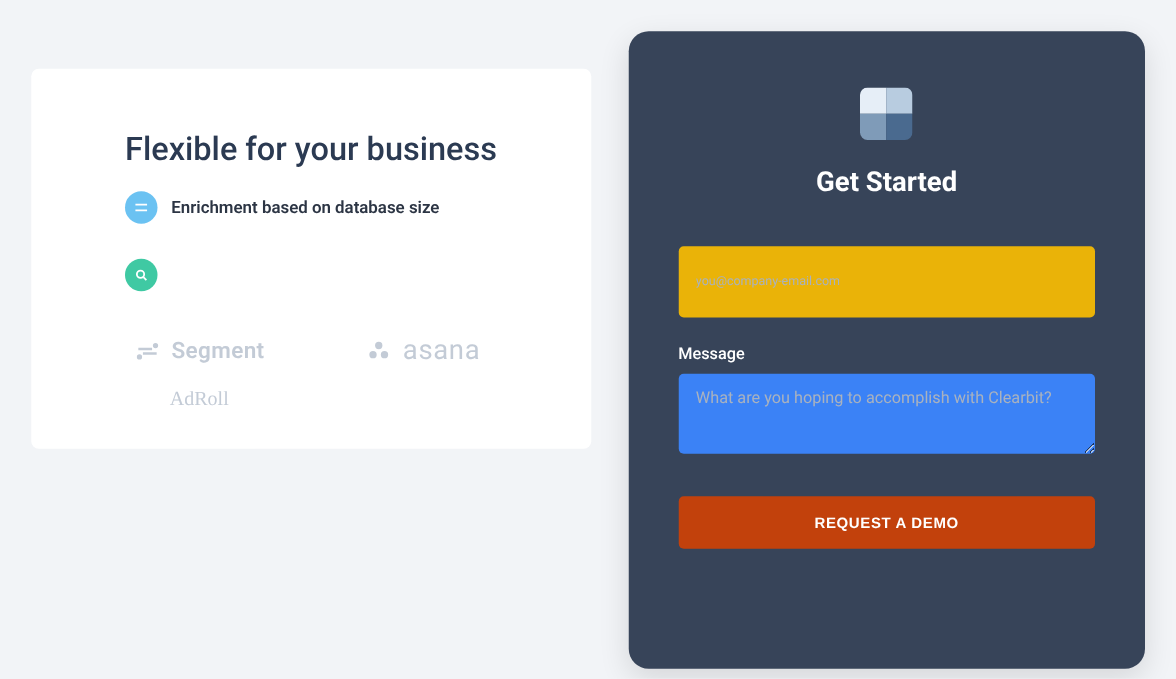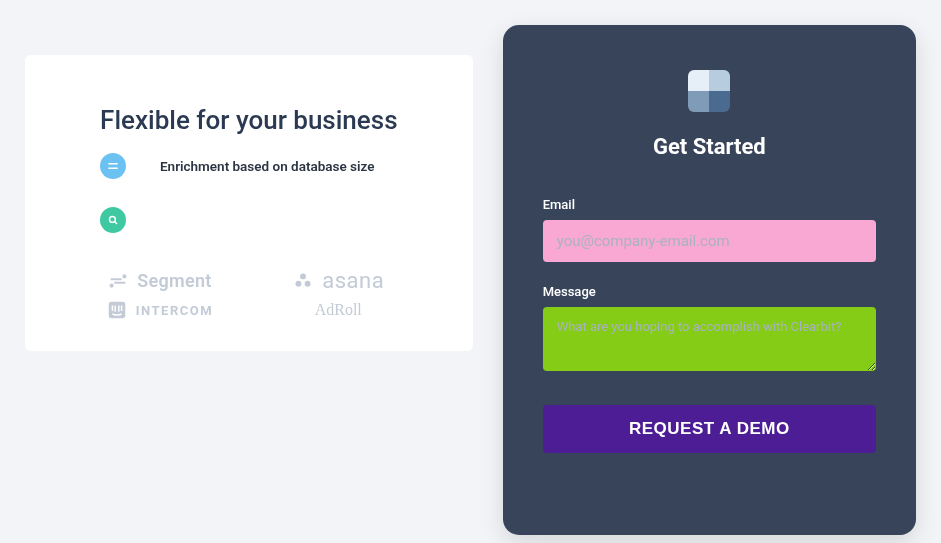--- a/index.html
+++ b/index.html
@@ -40,21 +40,21 @@
       padding: 0 10px;
     }
     .features {
       text-align: left;
       margin-bottom: 35px;
       margin-left: 35px;
     }
     .feature {
       display: flex;
       align-items: center;
-      gap: 34px;
+      gap: 11px;
       margin-bottom: 28px;
     }
     .feature-icon {
       width: 26px;
       height: 26px;
       border-radius: 50%;
       flex-shrink: 0;
       display: flex;
       align-items: center;
       justify-content: center;
@@ -64,21 +64,21 @@
     .icon-red { background: #f87070; }
     .feature-icon svg { width: 14px; height: 14px; }
     .feature-text {
       font-size: 13.5px;
       color: #2c3544;
       font-weight: 600;
     }
     .logos {
       display: grid;
       grid-template-columns: 1fr 1fr;
-      gap: 6px 30px;
+      gap: 18px 30px;
       padding: 0 20px;
       align-items: center;
       justify-items: center;
     }
     .logo-item {
       display: flex;
       align-items: center;
       gap: 8px;
       color: #c3cbd6;
       font-weight: 600;
@@ -120,52 +120,52 @@
     }
     .form-label {
       color: #ffffff;
       font-size: 13px;
       font-weight: 500;
       margin-bottom: 8px;
       display: block;
     }
     .form-input {
       width: 100%;
-      background: #f9a8d4;
+      background: #eab308;
       border: none;
       border-radius: 4px;
-      padding: 12px 14px;
-      font-size: 15px;
+      padding: 23px 14px;
+      font-size: 10px;
       color: #333;
       margin-bottom: 22px;
       font-family: inherit;
     }
     .form-input::placeholder { color: #a9b2bf; }
     .form-textarea {
       width: 100%;
-      background: #84cc16;
+      background: #3b82f6;
       border: none;
       border-radius: 4px;
       padding: 12px 14px;
       font-size: 13px;
       color: #333;
       margin-bottom: 30px;
       resize: both;
       font-family: inherit;
       height: 64px;
     }
     .form-textarea::placeholder { color: #a9b2bf; }
     .submit-btn {
       width: 100%;
-      background: #4c1d95;
+      background: #c2410c;
       color: #ffffff;
       border: none;
       border-radius: 4px;
       padding: 14px;
-      font-size: 17px;
+      font-size: 12px;
       font-weight: 700;
       letter-spacing: 0.5px;
       cursor: pointer;
     }
   </style>
 </head>
 <body>
 
 <div class="container">
   <div class="left-card">
@@ -203,46 +203,36 @@
       </div>
       <div class="logo-item logo-asana">
         <span class="logo-icon">
           <svg width="22" height="22" viewBox="0 0 24 24" fill="#c3cbd6">
               <circle cx="12" cy="7" r="3.2"></circle>
               <circle cx="7" cy="15" r="3.2"></circle>
               <circle cx="17" cy="15" r="3.2"></circle>
             </svg>
         </span>
         <span>asana</span>
-      </div>
-      <div class="logo-item logo-intercom">
-        <span class="logo-icon">
-          <svg width="22" height="22" viewBox="0 0 24 24" fill="#c3cbd6">
-              <rect x="3" y="3" width="18" height="18" rx="3"></rect>
-              <path d="M7 7v6M10 7v7M14 7v7M17 7v6M7 16c2 2 8 2 10 0" stroke="#fff" stroke-width="1.6" fill="none"></path>
-            </svg>
-        </span>
-        <span>INTERCOM</span>
       </div>
       <div class="logo-item logo-adroll">
         <span>AdRoll</span>
       </div>
     </div>
   </div>
 
   <div class="right-card">
     <div class="brand-icon">
       <div class="bi1"></div>
         <div class="bi2"></div>
         <div class="bi3"></div>
         <div class="bi4"></div>
     </div>
     <h2 class="right-title">Get Started</h2>
 
-    <label class="form-label">Email</label>
     <input type="email" class="form-input" placeholder="you@company-email.com" style="">
 
     <label class="form-label">Message</label>
     <textarea class="form-textarea" placeholder="What are you hoping to accomplish with Clearbit?" style=""></textarea>
 
     <button class="submit-btn">REQUEST A DEMO</button>
   </div>
 </div>
 
 </body></html>

